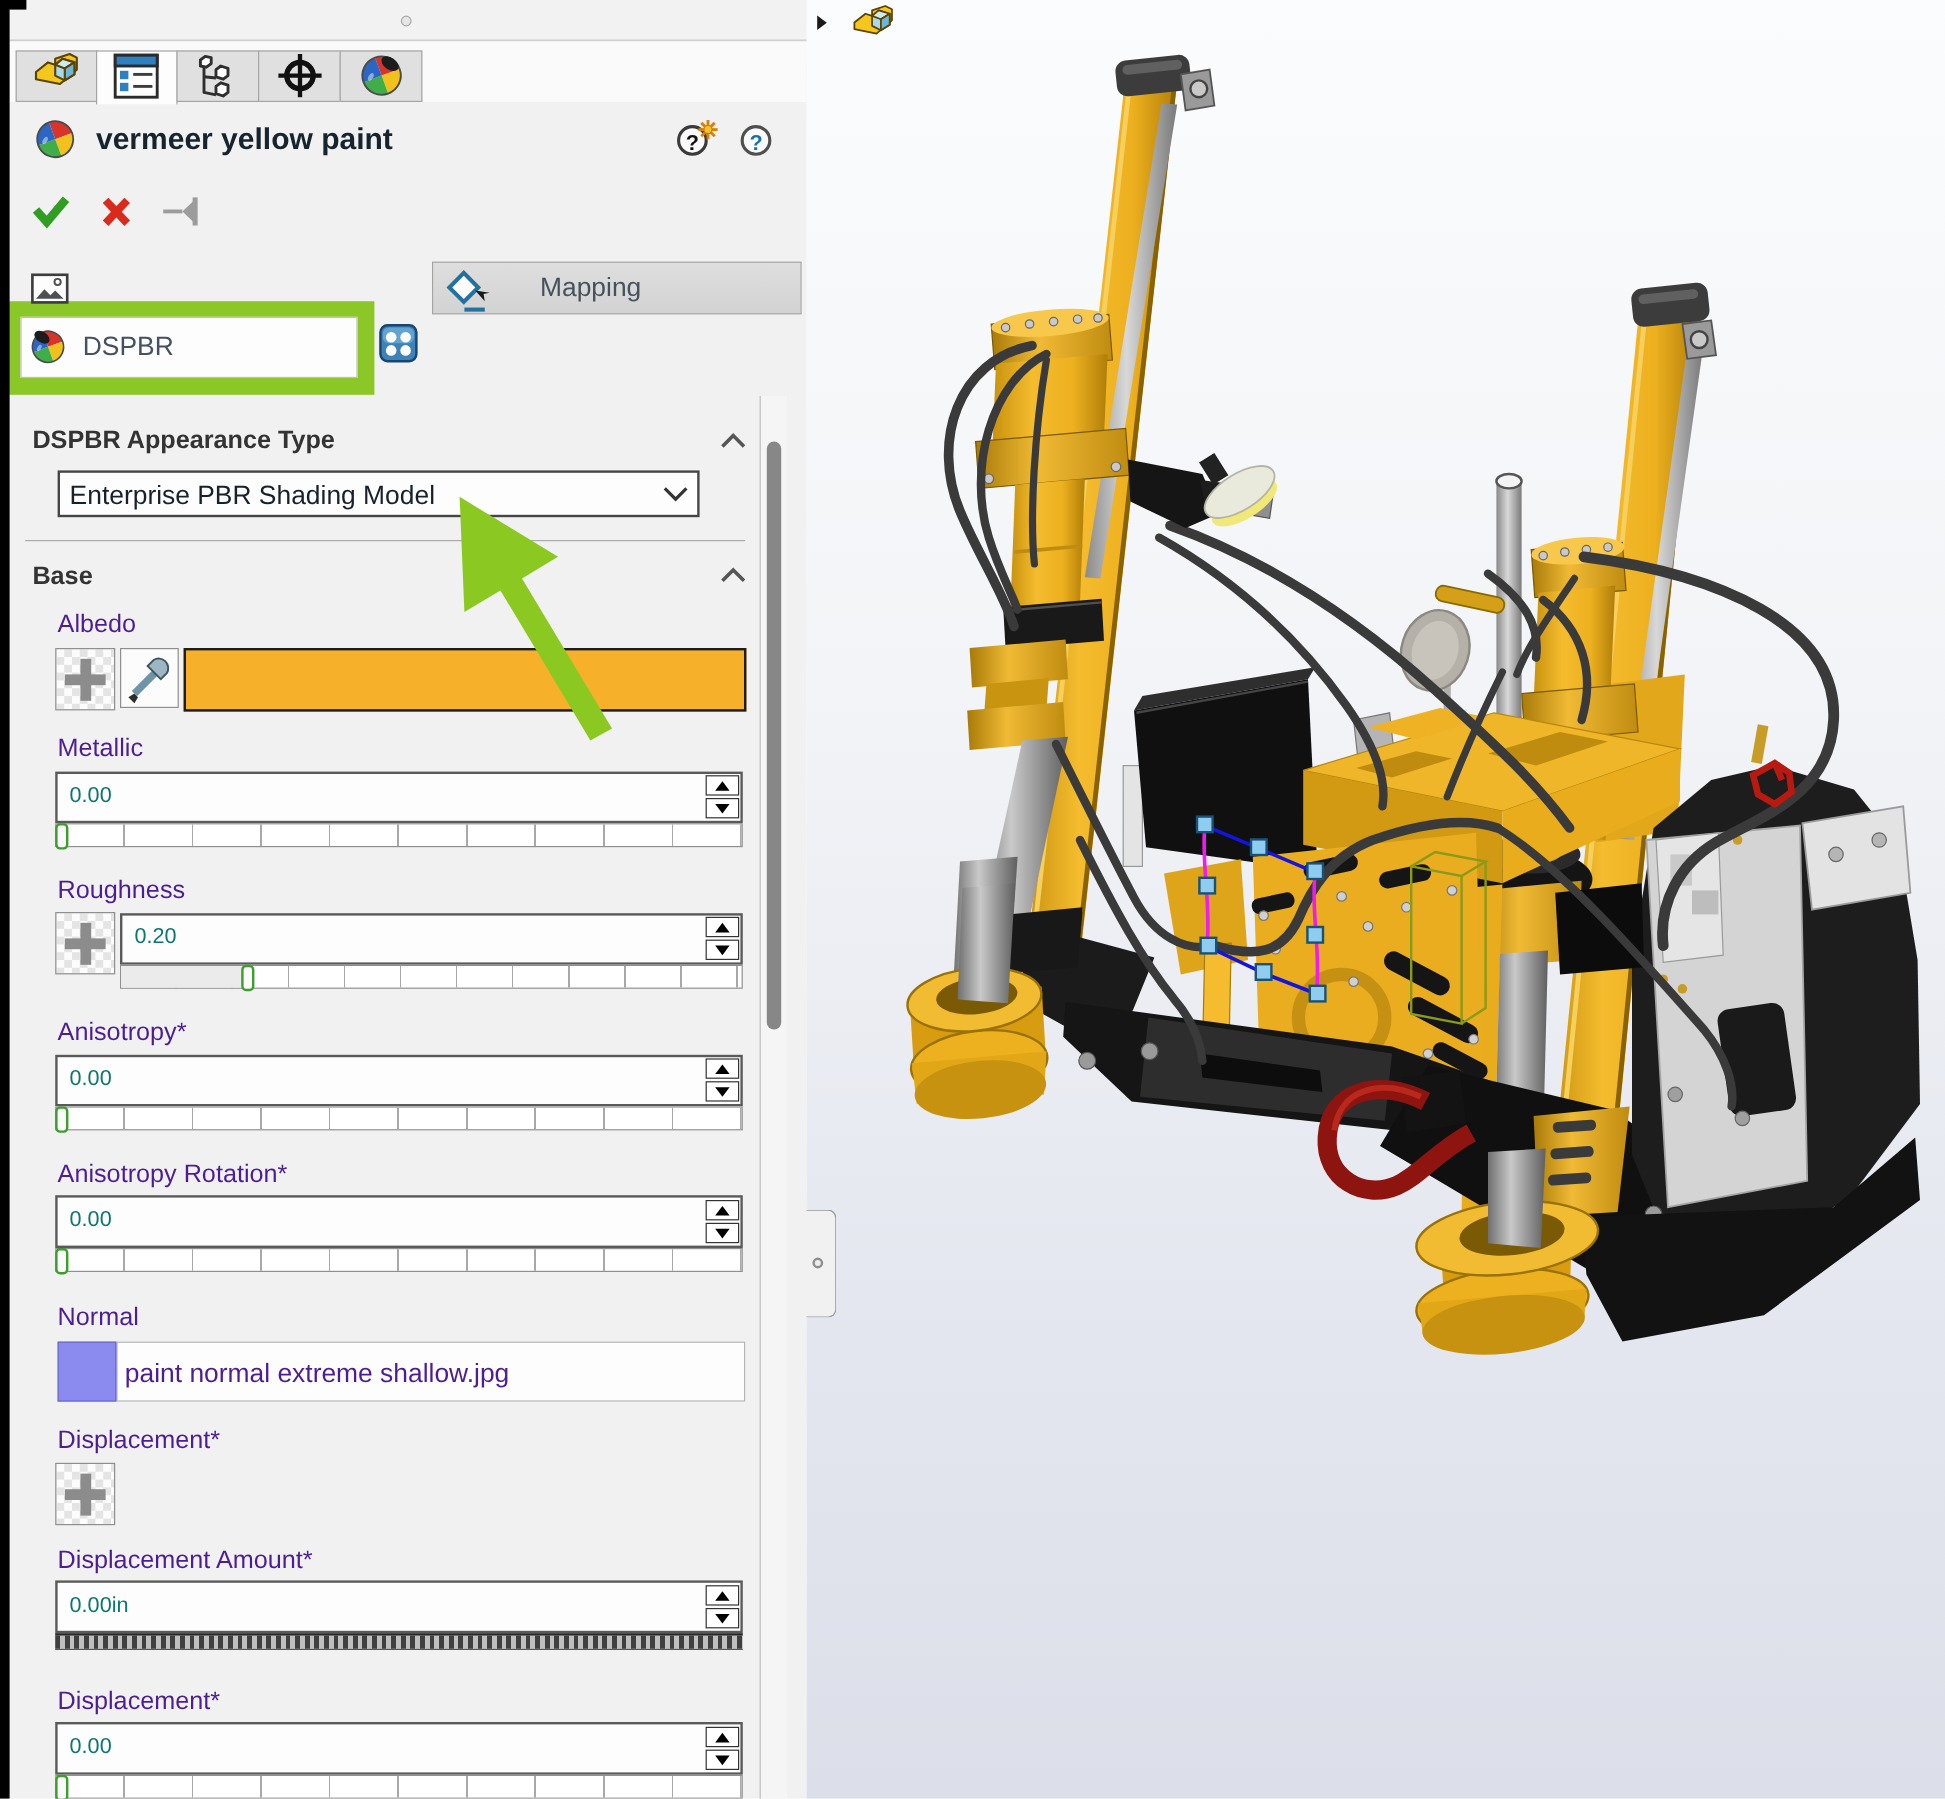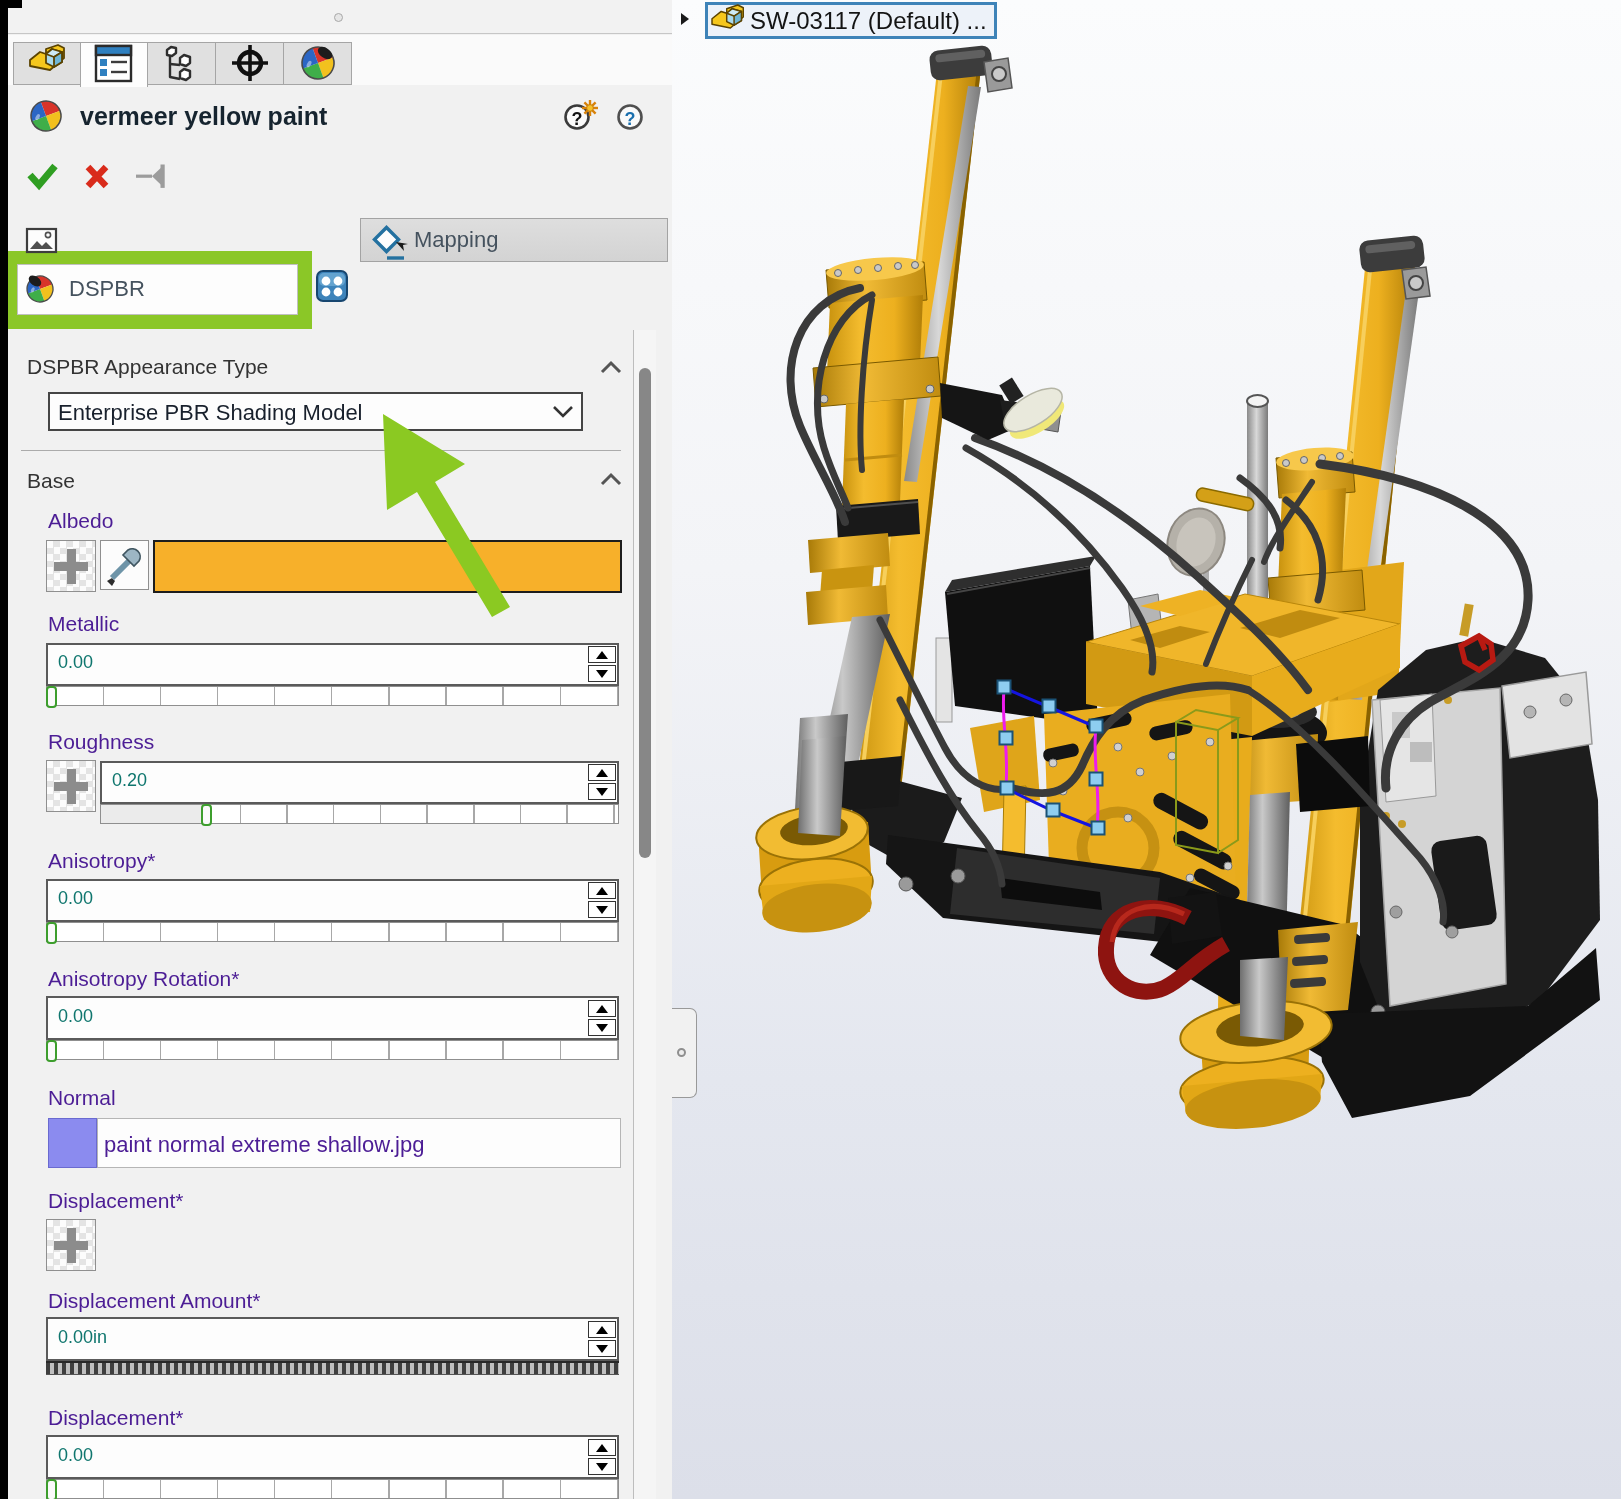--- a/index.html
+++ b/index.html
@@ -1,21 +1,21 @@
 <!DOCTYPE html>
 <html><head><meta charset="utf-8">
 <style>
 *{margin:0;padding:0;box-sizing:border-box}
 html,body{width:1621px;height:1499px;overflow:hidden;font-family:"Liberation Sans",sans-serif;background:#fff}
 #page{position:relative;width:1621px;height:1499px}
 .abs{position:absolute}
 #panel{position:absolute;left:0;top:0;width:672px;height:1499px;background:#f1f1f1}
 #blackedge{position:absolute;left:0;top:0;width:8px;height:1499px;background:#000}
 .lbl{position:absolute;font-size:21px;color:#4c1d95}
-.lblb{position:absolute;font-size:21px;font-weight:normal;color:#333}
+.lblb{position:absolute;font-size:21px;font-weight:bold;color:#333}
 .spin{position:absolute;background:#fdfdfd;border:2px solid #5a5a5a;}
 .spintx{position:absolute;font-size:18px;color:#0f766e}
 .spinner{position:absolute;width:28px;}
 .spbtn{position:absolute;left:0;width:28px;height:17px;background:#fff;border:1px solid #333;display:flex;align-items:center;justify-content:center}
 .tri-u{width:0;height:0;border-left:6px solid transparent;border-right:6px solid transparent;border-bottom:8px solid #000}
 .tri-d{width:0;height:0;border-left:6px solid transparent;border-right:6px solid transparent;border-top:8px solid #000}
 .sld{position:absolute;height:20px;background:#fff;border:1px solid #8f8f8f;}
 .ticks{position:absolute;inset:0;background:repeating-linear-gradient(90deg,transparent 0px,transparent 55.8px,#a8a8a8 55.8px,#a8a8a8 57.1px)}
 .thumb{position:absolute;top:-1px;width:11px;height:22px;background:#fafafa;border:2px solid #3d9e2d;border-radius:4px}
 .texbtn{position:absolute;width:50px;height:52px;border:1px solid #8f8f8f;background:
@@ -269,23 +269,20 @@
           <rect x="1042.5" y="699.5" width="13" height="13"></rect>
           <rect x="1089.5" y="719.5" width="13" height="13"></rect>
         <rect x="999.5" y="731.5" width="13" height="13"></rect>
           <rect x="1089.5" y="772.5" width="13" height="13"></rect>
         <rect x="1000.5" y="781.5" width="13" height="13"></rect>
           <rect x="1046.5" y="803.5" width="13" height="13"></rect>
           <rect x="1091.5" y="821.5" width="13" height="13"></rect>
       </g>
     </g>
   </svg>
-  <div id="treenode">
-      <span style="margin-left:42px;font-size:24px;color:#141414;white-space:nowrap;overflow:hidden">SW-03117 (Default) ...</span>
-    </div>
   <svg id="treeicon" style="left:679px;top:2px" width="70" height="40" viewBox="0 0 70 40">
     <path d="M2,11 L10,17 L2,23 Z" fill="#1a1a1a"></path>
     <g stroke="#5b4300" stroke-width="1.6" stroke-linejoin="round" transform="translate(33,3) scale(0.92)">
       <path d="M0,15 L10,7 L16,9 L16,4 L28,0 L34,3 L34,13 L20,25 L0,21 Z" fill="#f5c71d"></path>
       <path d="M16,9 L22,4 L32,7 L32,17 L24,22 L16,18 Z" fill="#a9d9ec"></path>
       <path d="M16,9 L22,4 L32,7 L24,12 Z" fill="#cdeaf5"></path>
       <path d="M24,12 L32,7 L32,17 L24,22 Z" fill="#6fb6d6"></path>
     </g>
   </svg>
   <div id="handle">
@@ -299,21 +296,21 @@
     <div class="abs" style="left:8px;top:35px;width:664px;height:50px;background:#fafafa"></div>
     <div class="abs" style="left:13px;top:42px;width:68px;height:43px;background:#e0e0e0;border:1px solid #a5a5a5"></div>
     <div class="abs" style="left:80px;top:42px;width:68px;height:45px;background:#fdfdfd;border:1px solid #a5a5a5;border-bottom:none"></div>
     <div class="abs" style="left:147px;top:42px;width:69px;height:43px;background:#e0e0e0;border:1px solid #a5a5a5"></div>
     <div class="abs" style="left:215px;top:42px;width:69px;height:43px;background:#e0e0e0;border:1px solid #a5a5a5"></div>
     <div class="abs" style="left:283px;top:42px;width:69px;height:43px;background:#e0e0e0;border:1px solid #a5a5a5"></div>
 
     <div class="abs" style="left:80px;top:102px;font-size:25px;font-weight:bold;color:#16242f">vermeer yellow paint</div>
 
     <div class="btnrow" style="left:360px;top:218px;width:308px;height:44px">
-        <span style="margin-left:53px">Mapping</span>
+        <span style="margin-left:89px">Mapping</span>
       </div>
 
     <div class="abs" style="left:2px;top:251px;width:310px;height:78px;background:#8bc727"></div>
     <div class="abs" style="left:17px;top:264px;width:281px;height:51px;background:#fdfdfd;border:1px solid #c0c0c0"></div>
     <div class="abs" style="left:69px;top:276px;font-size:22px;color:#45525e">DSPBR</div>
 
     <div class="lblb" style="left:27px;top:355px">DSPBR Appearance Type</div>
     <div class="abs" style="left:48px;top:392px;width:535px;height:39px;background:#fdfdfd;border:2px solid #454545"></div>
     <div class="abs" style="left:58px;top:400px;font-size:22px;color:#18202c">Enterprise PBR Shading Model</div>
     <div class="abs" style="left:21px;top:450px;width:600px;height:1px;background:#ababab"></div>

